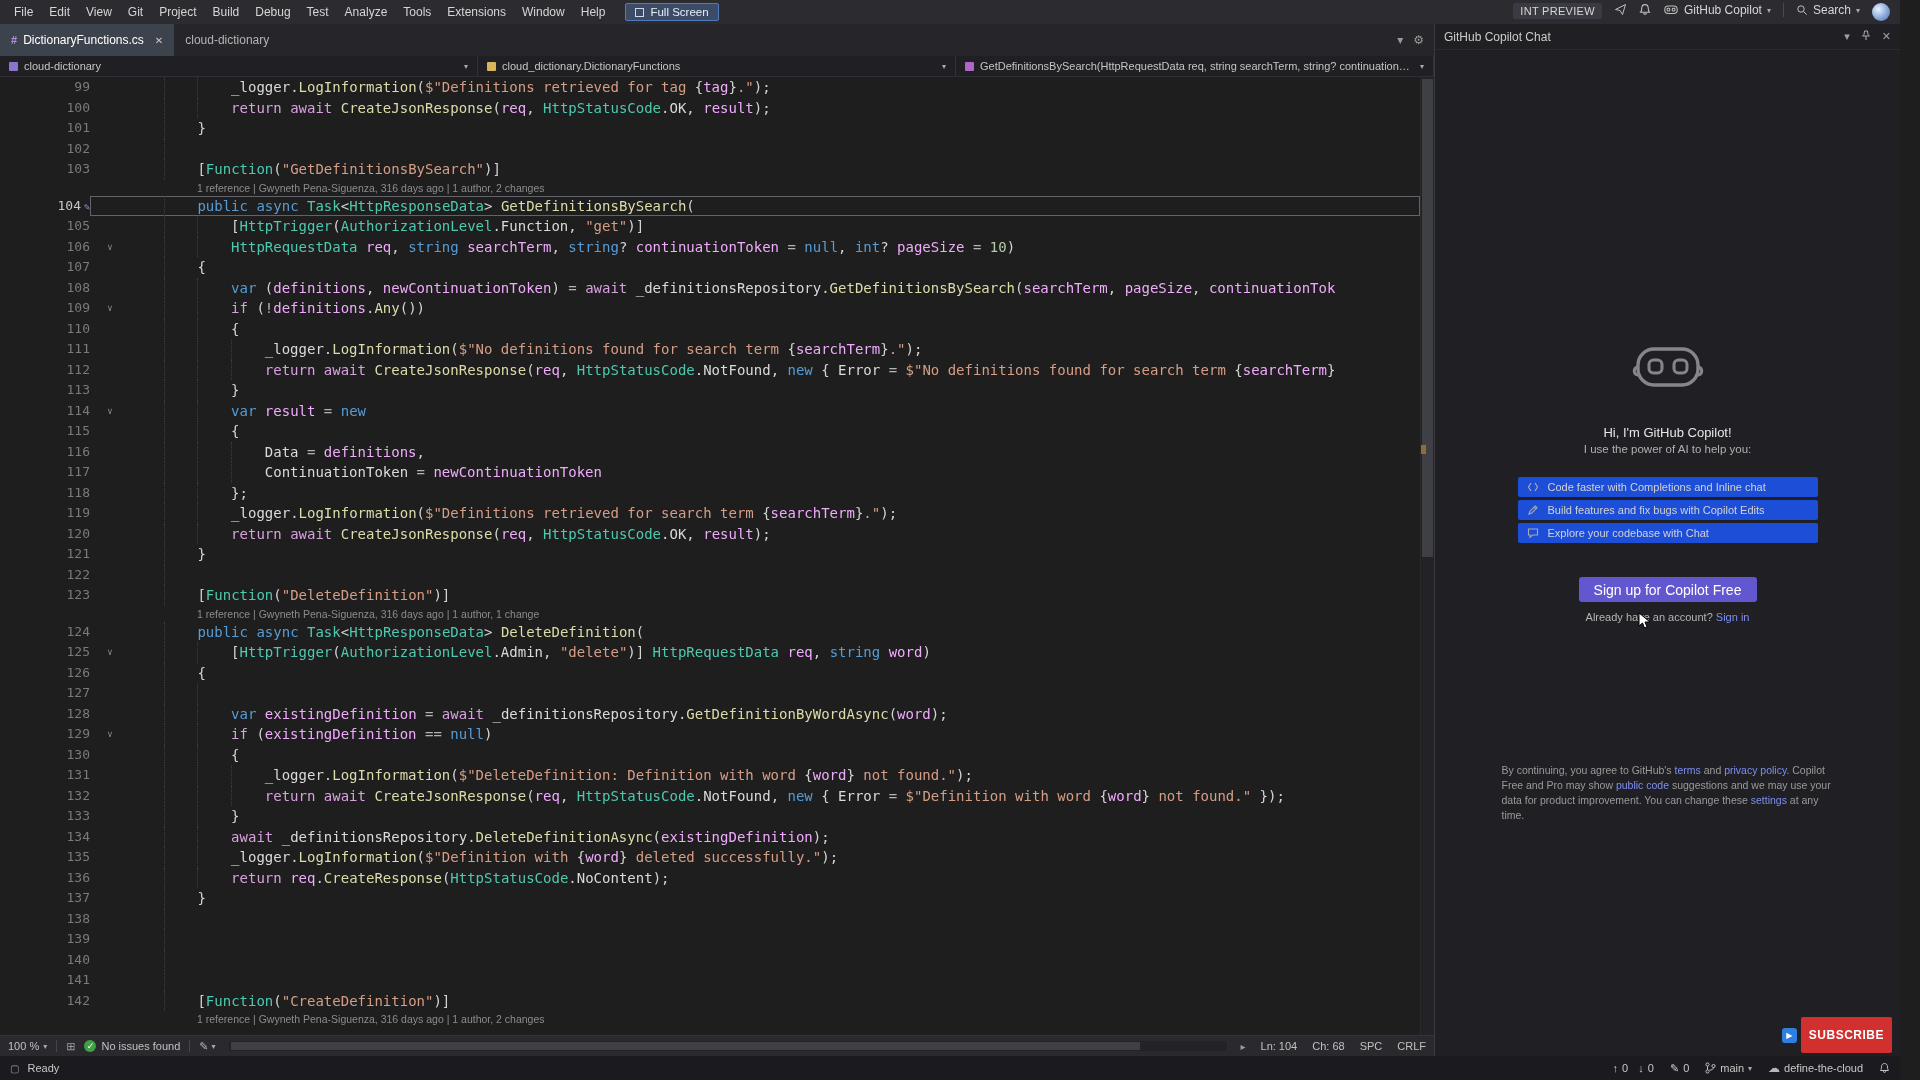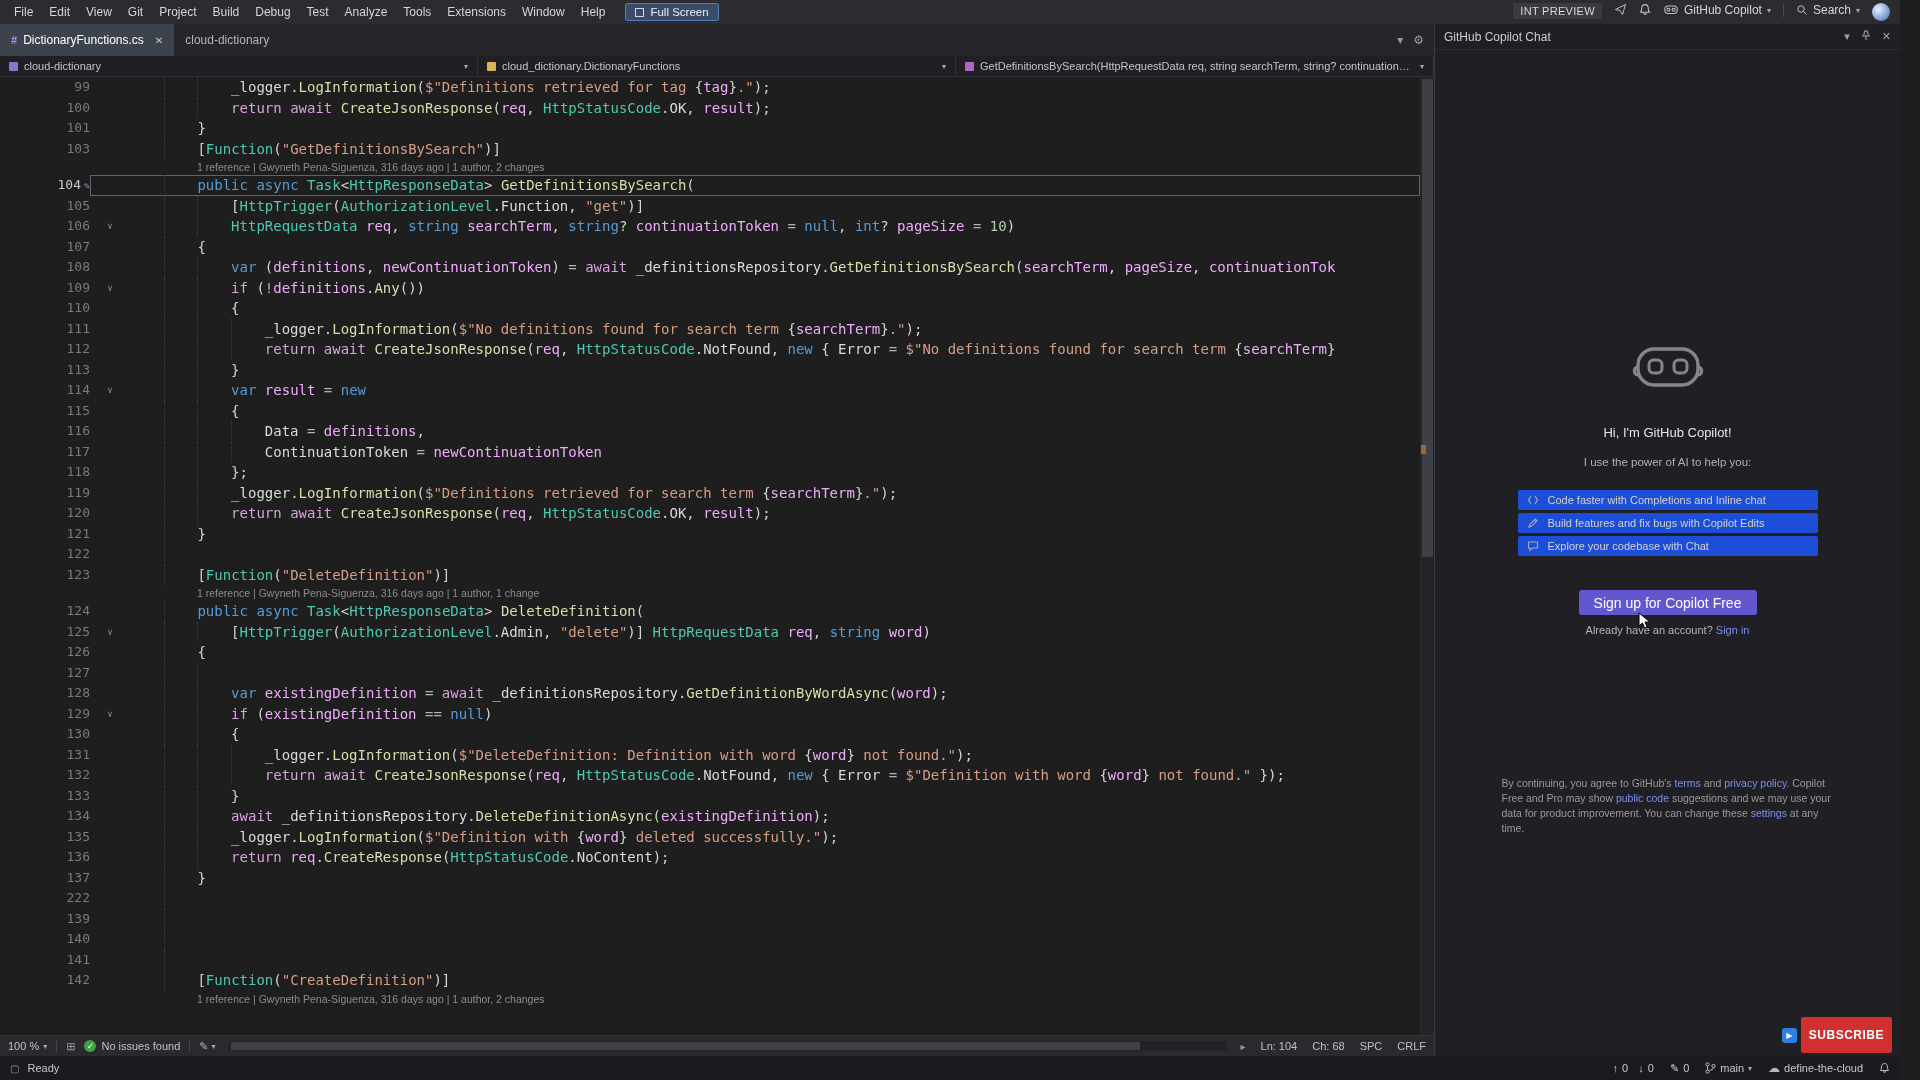--- a/index.html
+++ b/index.html
@@ -76,21 +76,21 @@
   .hthumb { position: absolute; top: 1px; bottom: 1px; left: 2px; width: 91%; background: #3f3f46; }
   .arrow-r { color: #9a9a9a; font-size: 10px; }
   .es-stat { margin-left: 6px; white-space: nowrap; }
 
   
   .copilot { flex: 1; background: #202024; border-left: 1px solid #3a3a40; display: flex; flex-direction: column; min-width: 0; }
   .cp-header { height: 26px; flex: 0 0 auto; display: flex; align-items: center; padding: 0 9px; font-size: 12px; color: #cccccc; border-bottom: 1px solid #2c2c30; }
   .cp-h-actions { margin-left: auto; display: flex; align-items: center; gap: 11px; color: #a0a0a0; font-size: 11px; }
   .cp-body { flex: 1; display: flex; flex-direction: column; align-items: center; padding-top: 289px; overflow: hidden; }
   .cp-greet { margin-top: 24px; font-size: 13px; color: #e6e6e6; }
-  .cp-sub { margin-top: 16px; font-size: 11.5px; color: #b0b0b0; }
+  .cp-sub { margin-top: 3px; font-size: 11.5px; color: #b0b0b0; }
   .cp-features { margin-top: 22px; display: flex; flex-direction: column; gap: 3px; width: 300px; }
   .cp-feature { display: flex; align-items: center; gap: 9px; background: #1d4ed8; padding: 4px 9px; font-size: 11px; color: #d2d2d2; border-radius: 2px; height: 20px; }
   .cp-fico { display: flex; width: 12px; flex: 0 0 auto; }
   .cp-signup { margin-top: 34px; width: 178px; height: 25px; background: var(--accent, #6257cf); color: #fff; border: none; border-radius: 3px; font-size: 14px; font-family: "Liberation Sans", sans-serif; }
   .cp-signin { margin-top: 9px; font-size: 11px; color: #b4b4b4; }
   .link { color: var(--link, #7d8ff0); }
   .cp-legal { margin-top: 140px; width: 332px; font-size: 10.5px; line-height: 1.42; color: #9a9a9a; }
 
   
   .statusbar { height: 24px; flex: 0 0 auto; background: #1b1b1f; display: flex; align-items: center; gap: 8px; padding: 0 10px; font-size: 11px; color: #c8c8c8; }
@@ -219,20 +219,27 @@
               </div>
             </div>
             <div class="cl">
               <span class="ln">101</span>
               <div class="rest">
                 <span class="fold"></span>
                 <span class="code"><span class="sp"></span><span class="g"></span><span class="tk-p">}</span></span>
               </div>
             </div>
             <div class="cl">
+              <span class="ln">102</span>
+              <div class="rest">
+                <span class="fold"></span>
+                <span class="code"><span class="sp"></span><span class="g"></span></span>
+              </div>
+            </div>
+            <div class="cl">
               <span class="ln">103</span>
               <div class="rest">
                 <span class="fold"></span>
                 <span class="code"><span class="sp"></span><span class="g"></span><span class="tk-p">[</span><span class="tk-t">Function</span><span class="tk-p">(</span><span class="tk-s">"GetDefinitionsBySearch"</span><span class="tk-p">)]</span></span>
               </div>
             </div>
             <div class="lens-row">1 reference | Gwyneth Pena-Siguenza, 316 days ago | 1 author, 2 changes</div>
             <div class="cl">
               <span class="ln cur">104<span class="pencil">✎</span></span>
               <div class="rest cur">
@@ -466,21 +473,21 @@
               </div>
             </div>
             <div class="cl">
               <span class="ln">137</span>
               <div class="rest">
                 <span class="fold"></span>
                 <span class="code"><span class="sp"></span><span class="g"></span><span class="tk-p">}</span></span>
               </div>
             </div>
             <div class="cl">
-              <span class="ln">222</span>
+              <span class="ln">138</span>
               <div class="rest">
                 <span class="fold"></span>
                 <span class="code"><span class="sp"></span><span class="g"></span></span>
               </div>
             </div>
             <div class="cl">
               <span class="ln">139</span>
               <div class="rest">
                 <span class="fold"></span>
                 <span class="code"><span class="sp"></span><span class="g"></span></span>

